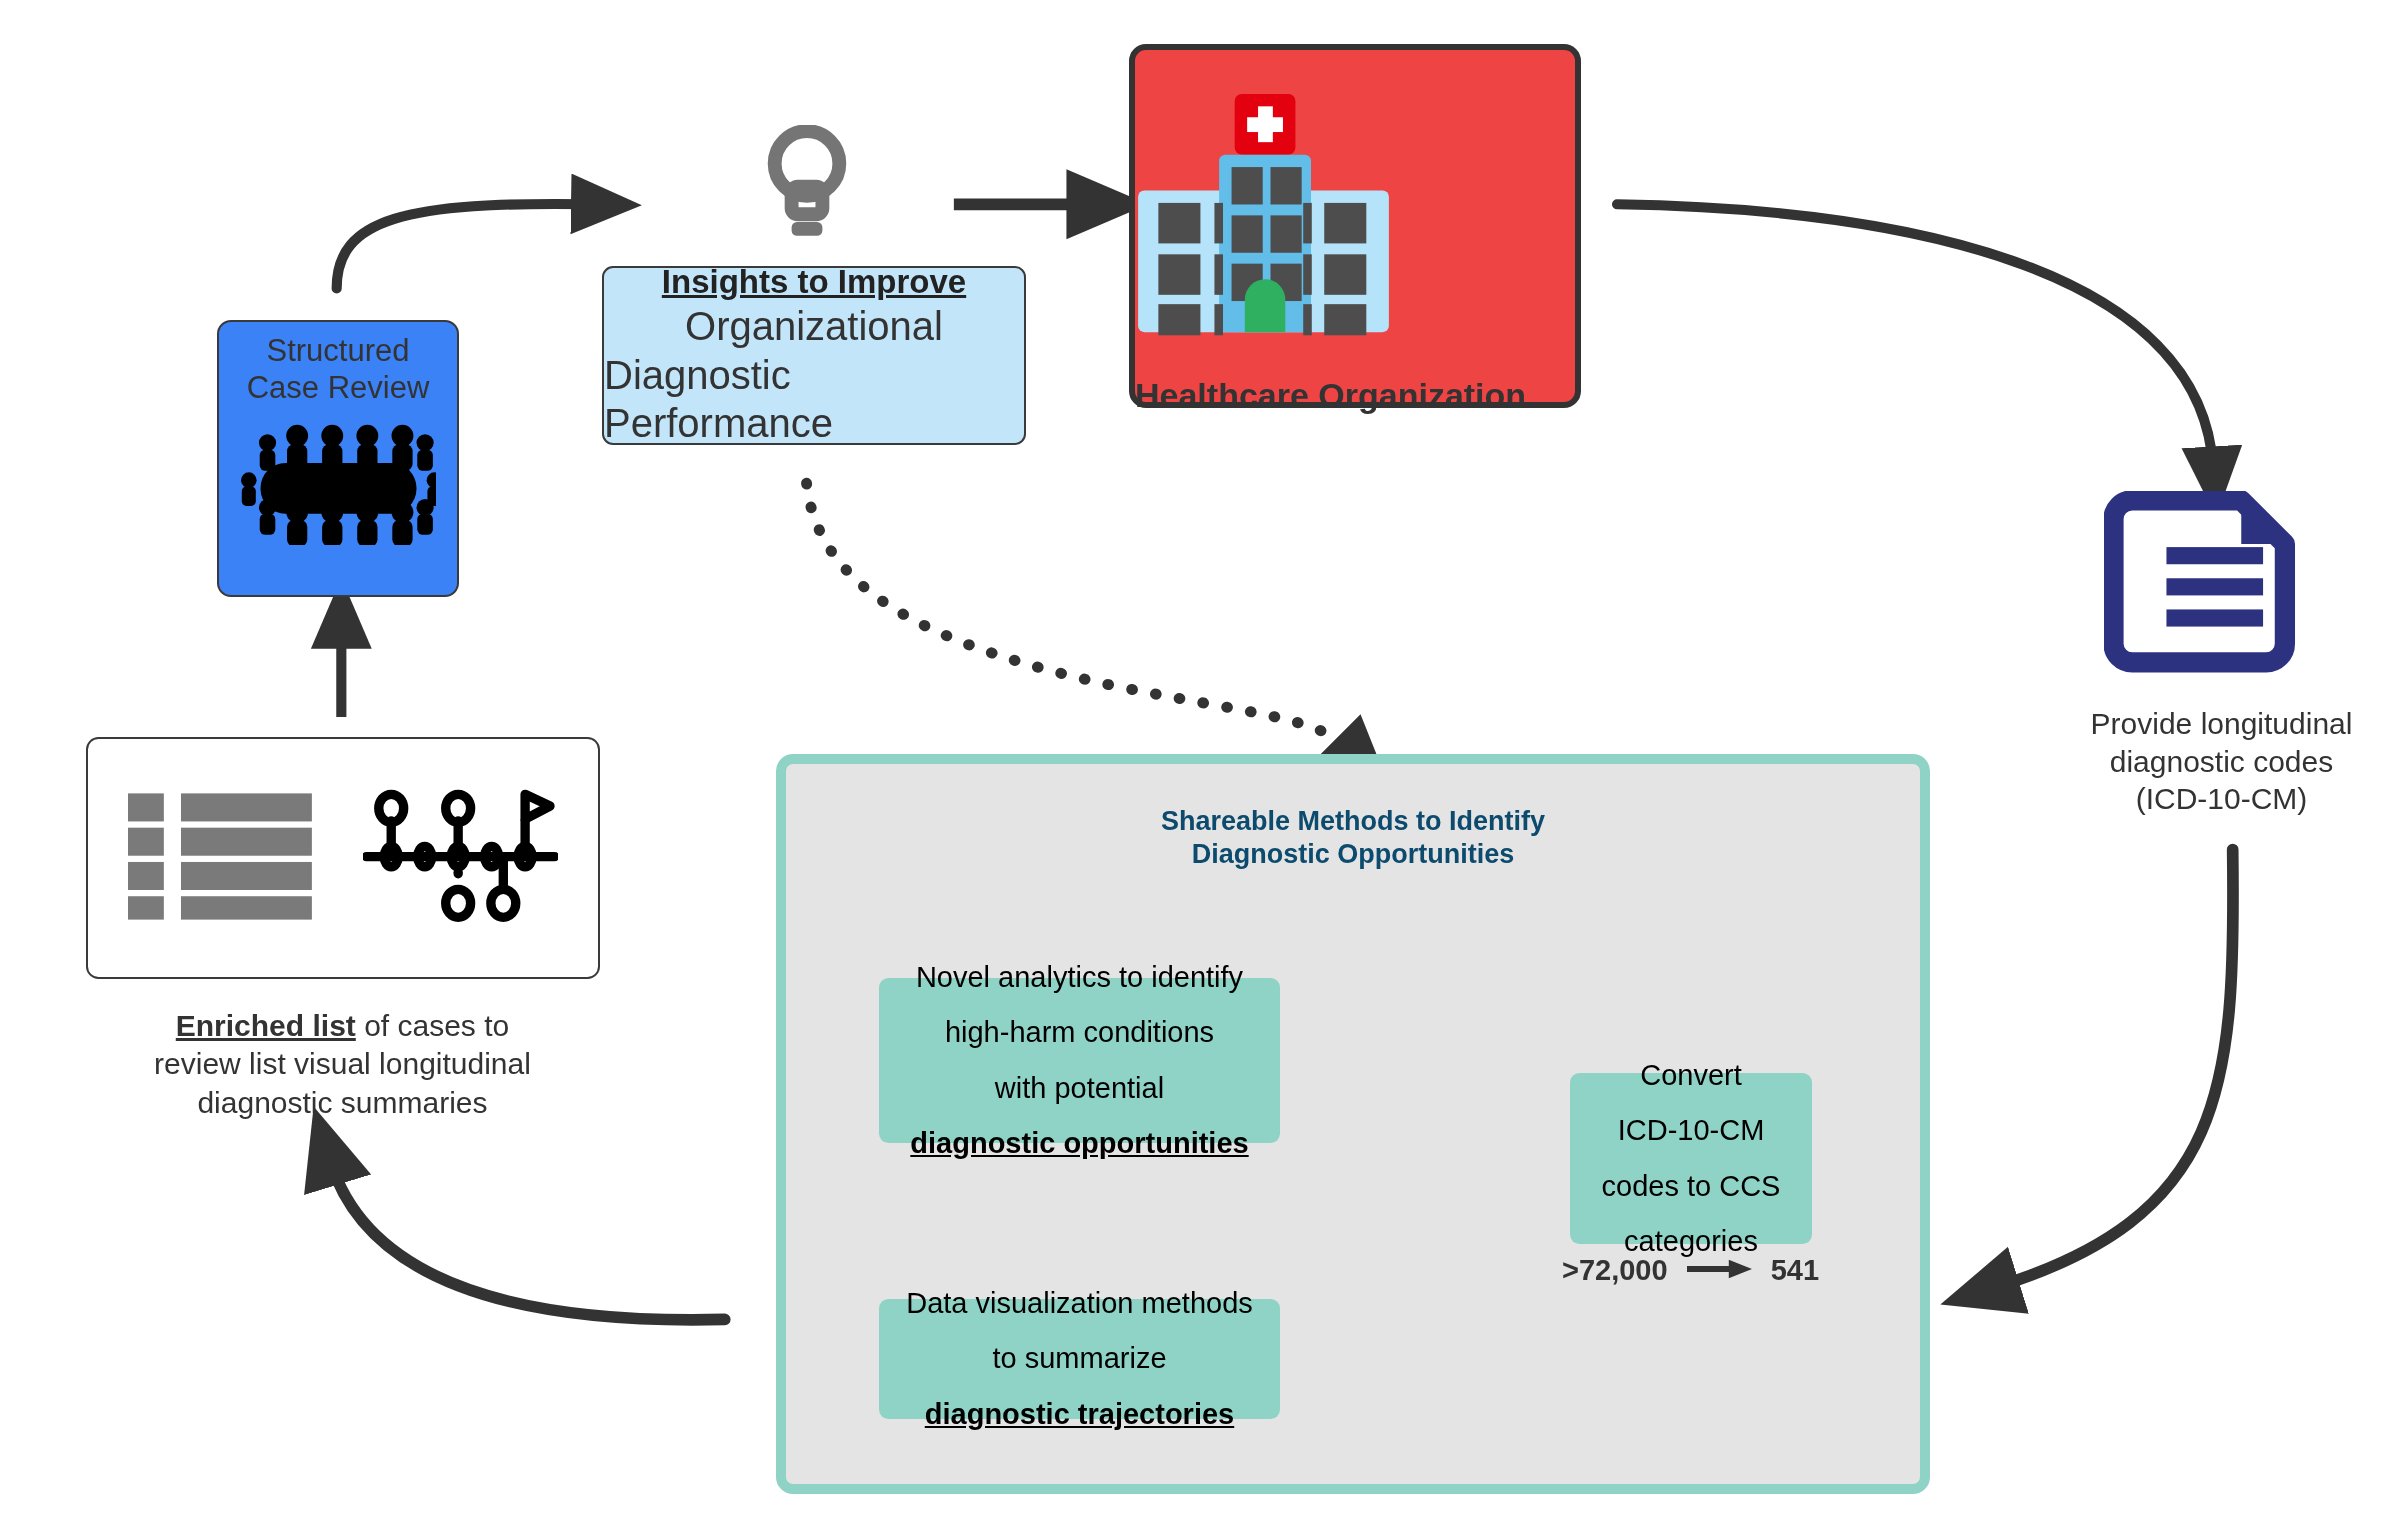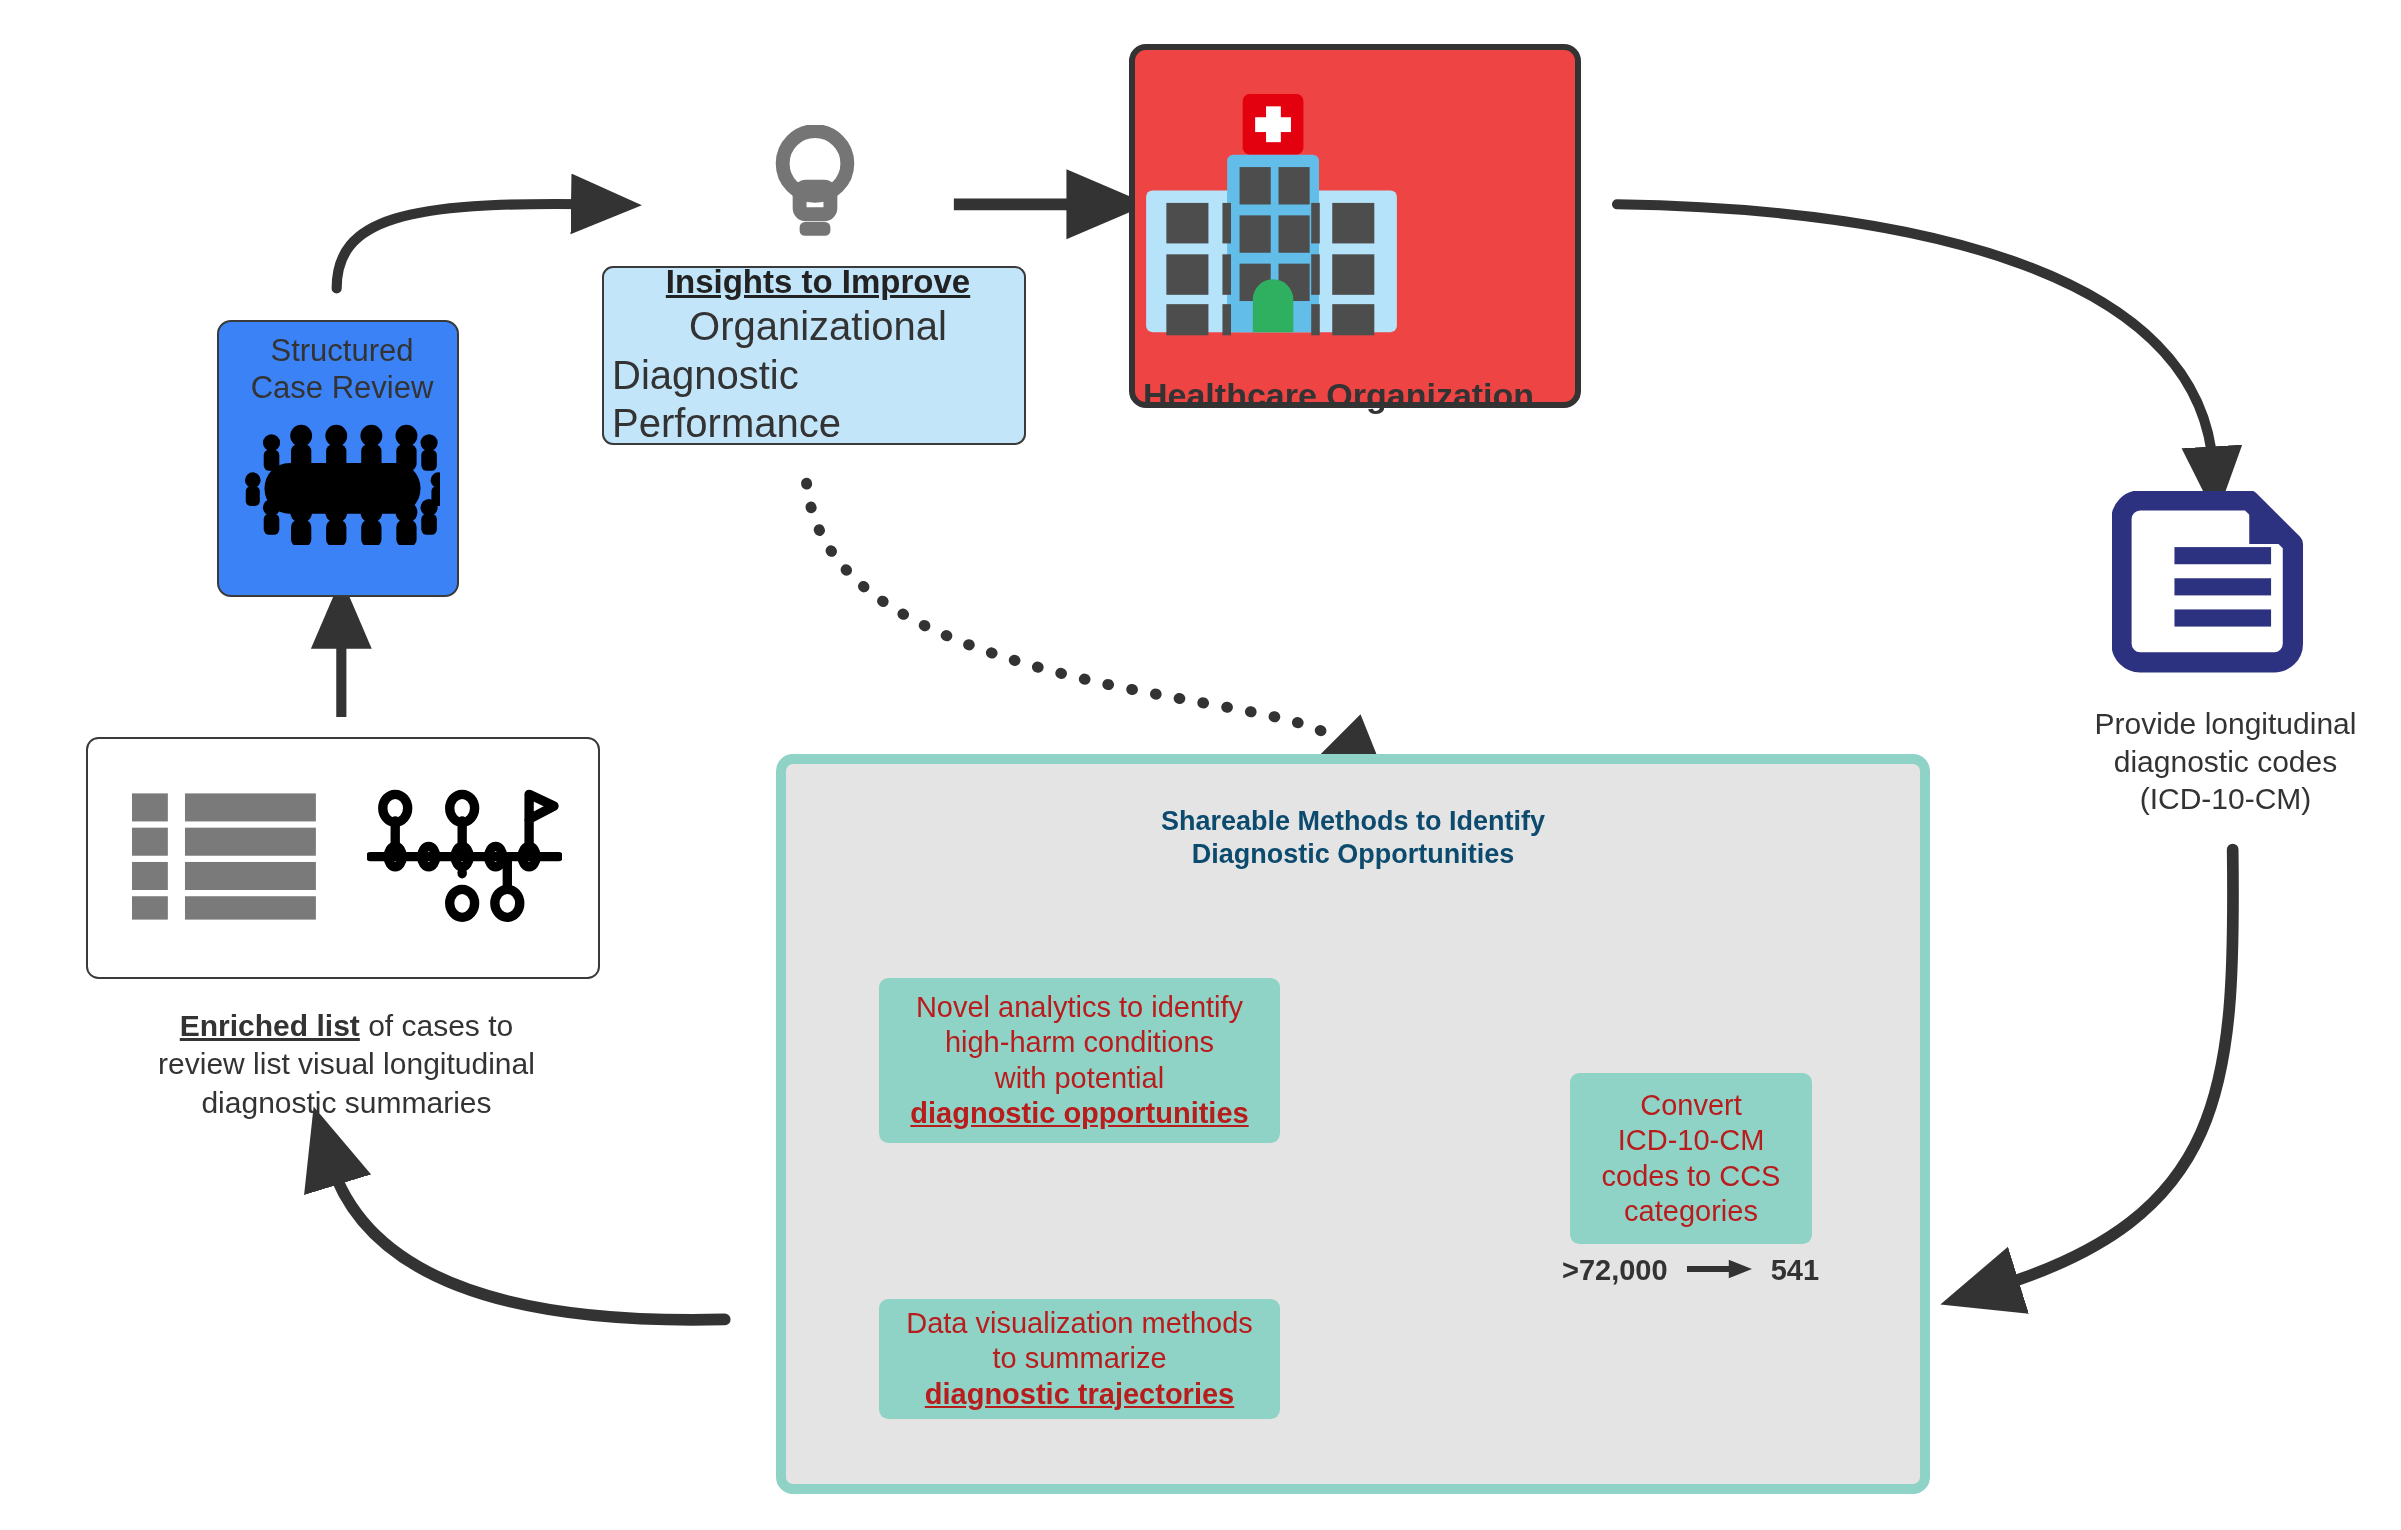--- a/index.html
+++ b/index.html
@@ -1,20 +1,20 @@
 <!DOCTYPE html>
 <html style="font-size:12.5px"><head>
 <meta charset="utf-8">
 <style>
   html,body{margin:0;padding:0;background:#ffffff;}
   body{font-family:"Liberation Sans","DejaVu Sans",sans-serif;color:#2b2b2b;}
   #stage{position:relative;width:2401px;height:1530px;background:#fff;overflow:hidden;}
   #wires{position:absolute;left:0;top:0;width:2401px;height:1530px;pointer-events:none;}
 
-  .node{position:absolute;box-sizing:border-box;padding-left:8px;}
+  .node{position:absolute;box-sizing:border-box;}
 
   
   #scr{
     left:217px;top:320px;width:242px;height:277px;
     background:#3b82f6;border:2.3px solid #3a3a3a;border-radius:14px;
     display:flex;flex-direction:column;align-items:center;
   }
   #scr .title{margin-top:11px;font-size:31px;line-height:1.18;text-align:center;color:#333;}
   #scr .meeting{margin-top:14px;}
 
@@ -54,21 +54,21 @@
     left:776px;top:754px;width:1154px;height:740px;
     background:#e4e4e4;border:10px solid #8fd3c7;border-radius:17px;
   }
   #paneltitle{
     position:absolute;left:0;top:41px;width:100%;text-align:center;
     font-size:27px;font-weight:bold;line-height:1.24;color:#0c4a6e;
   }
   .tealbox{
     position:absolute;background:#8fd3c7;border-radius:9.4px;
     display:flex;flex-direction:column;align-items:center;justify-content:center;
-    font-size:29px;line-height:1.22;color:#b91c1c;text-align:center;
+    font-size:29px;line-height:1.22;color:#000000;text-align:center;gap:20px;
   }
   .tealbox u{font-weight:bold;}
   #boxNovel{left:93px;top:214px;width:401px;height:165px;}
   #boxViz{left:93px;top:535px;width:401px;height:120px;}
   #boxConvert{left:784px;top:309px;width:242px;height:171px;}
   #condlist{
     position:absolute;left:93px;top:393px;width:401px;text-align:center;
     font-size:31px;font-weight:bold;line-height:1.26;color:#333;
   }
   #convertnums{

